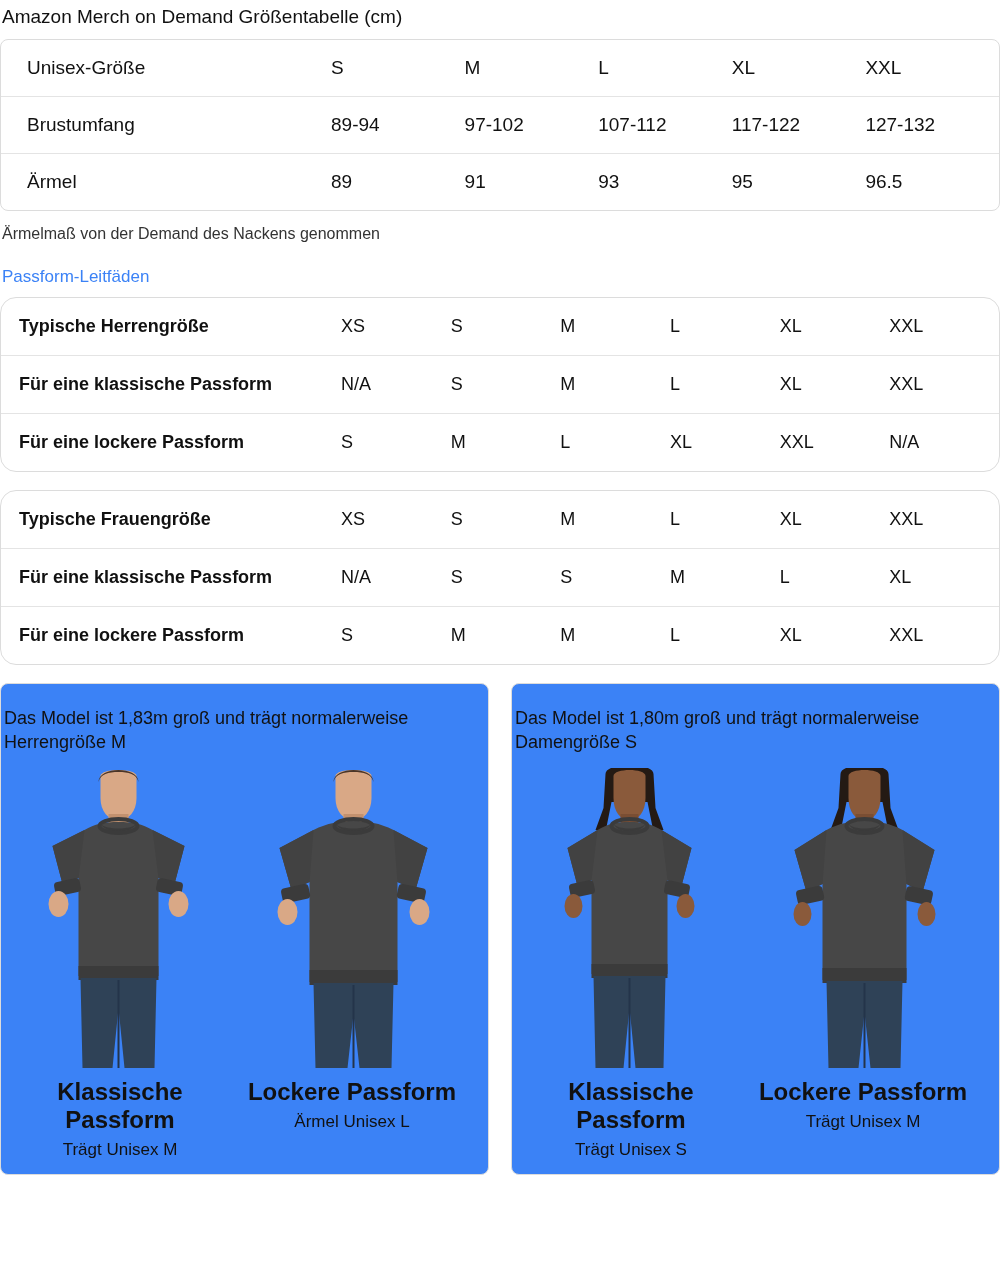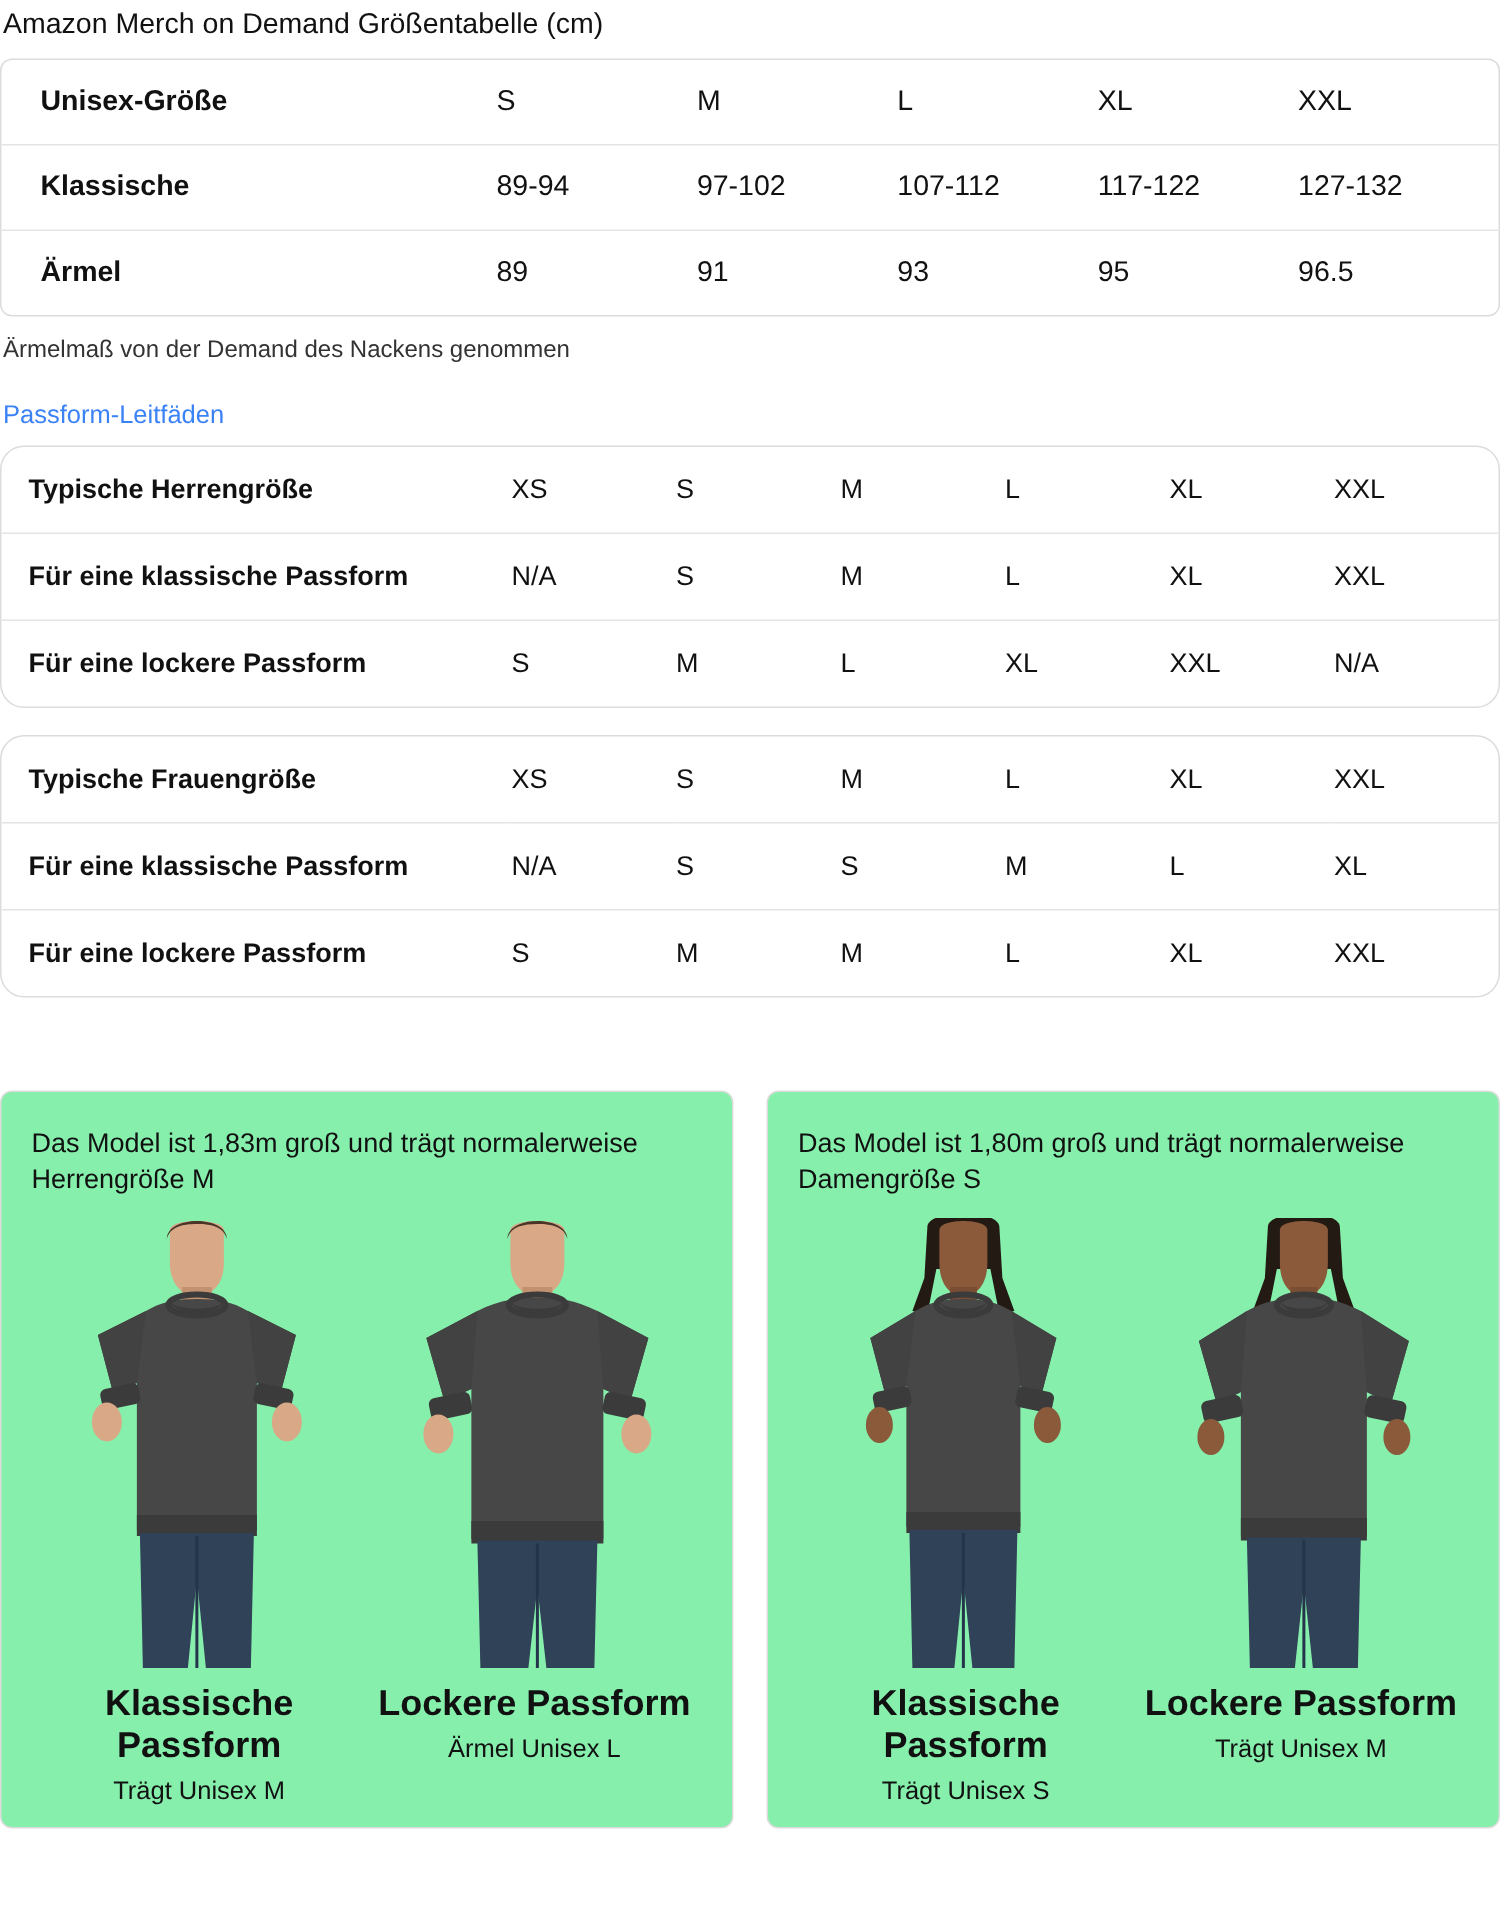--- a/index.html
+++ b/index.html
@@ -41,21 +41,21 @@
   .size-table table tr + tr td {
     border-top: 1px solid #e4e4e4;
   }
   .size-table td {
     padding: 17px 10px 17px 0;
     font-size: 19px;
     vertical-align: middle;
     color: #111111;
   }
   .size-table td.label {
-    font-weight: bold;
+    font-weight: normal;
     padding-left: 26px;
     width: 330px;
     white-space: nowrap;
   }
   .size-table td.val {
     font-weight: normal;
   }
 
   .note {
     font-size: 16px;
@@ -95,23 +95,22 @@
   
   .cards {
     display: flex;
     gap: 22px;
     margin-top: 8px;
   }
   .card {
     flex: 1 1 0;
     border: 1px solid #dcdcdc;
     border-radius: 8px;
-    padding: 22px 20px 14px 20px;
-    background: #86efac;
-    margin-top: 44px;
+    padding: 22px 20px 14px 3px;
+    background: #3b82f6;
   }
   .card-caption {
     font-size: 18px;
     line-height: 1.35;
     color: #111111;
     margin-bottom: 14px;
   }
   .models {
     display: flex;
     justify-content: space-around;
@@ -159,21 +158,21 @@
       <tbody>
         <tr>
           <td class="label">Unisex-Größe</td>
           <td class="val">S</td>
           <td class="val">M</td>
           <td class="val">L</td>
           <td class="val">XL</td>
           <td class="val">XXL</td>
         </tr>
         <tr>
-          <td class="label">Klassische</td>
+          <td class="label">Brustumfang</td>
           <td class="val">89-94</td>
           <td class="val">97-102</td>
           <td class="val">107-112</td>
           <td class="val">117-122</td>
           <td class="val">127-132</td>
         </tr>
         <tr>
           <td class="label">Ärmel</td>
           <td class="val">89</td>
           <td class="val">91</td>

